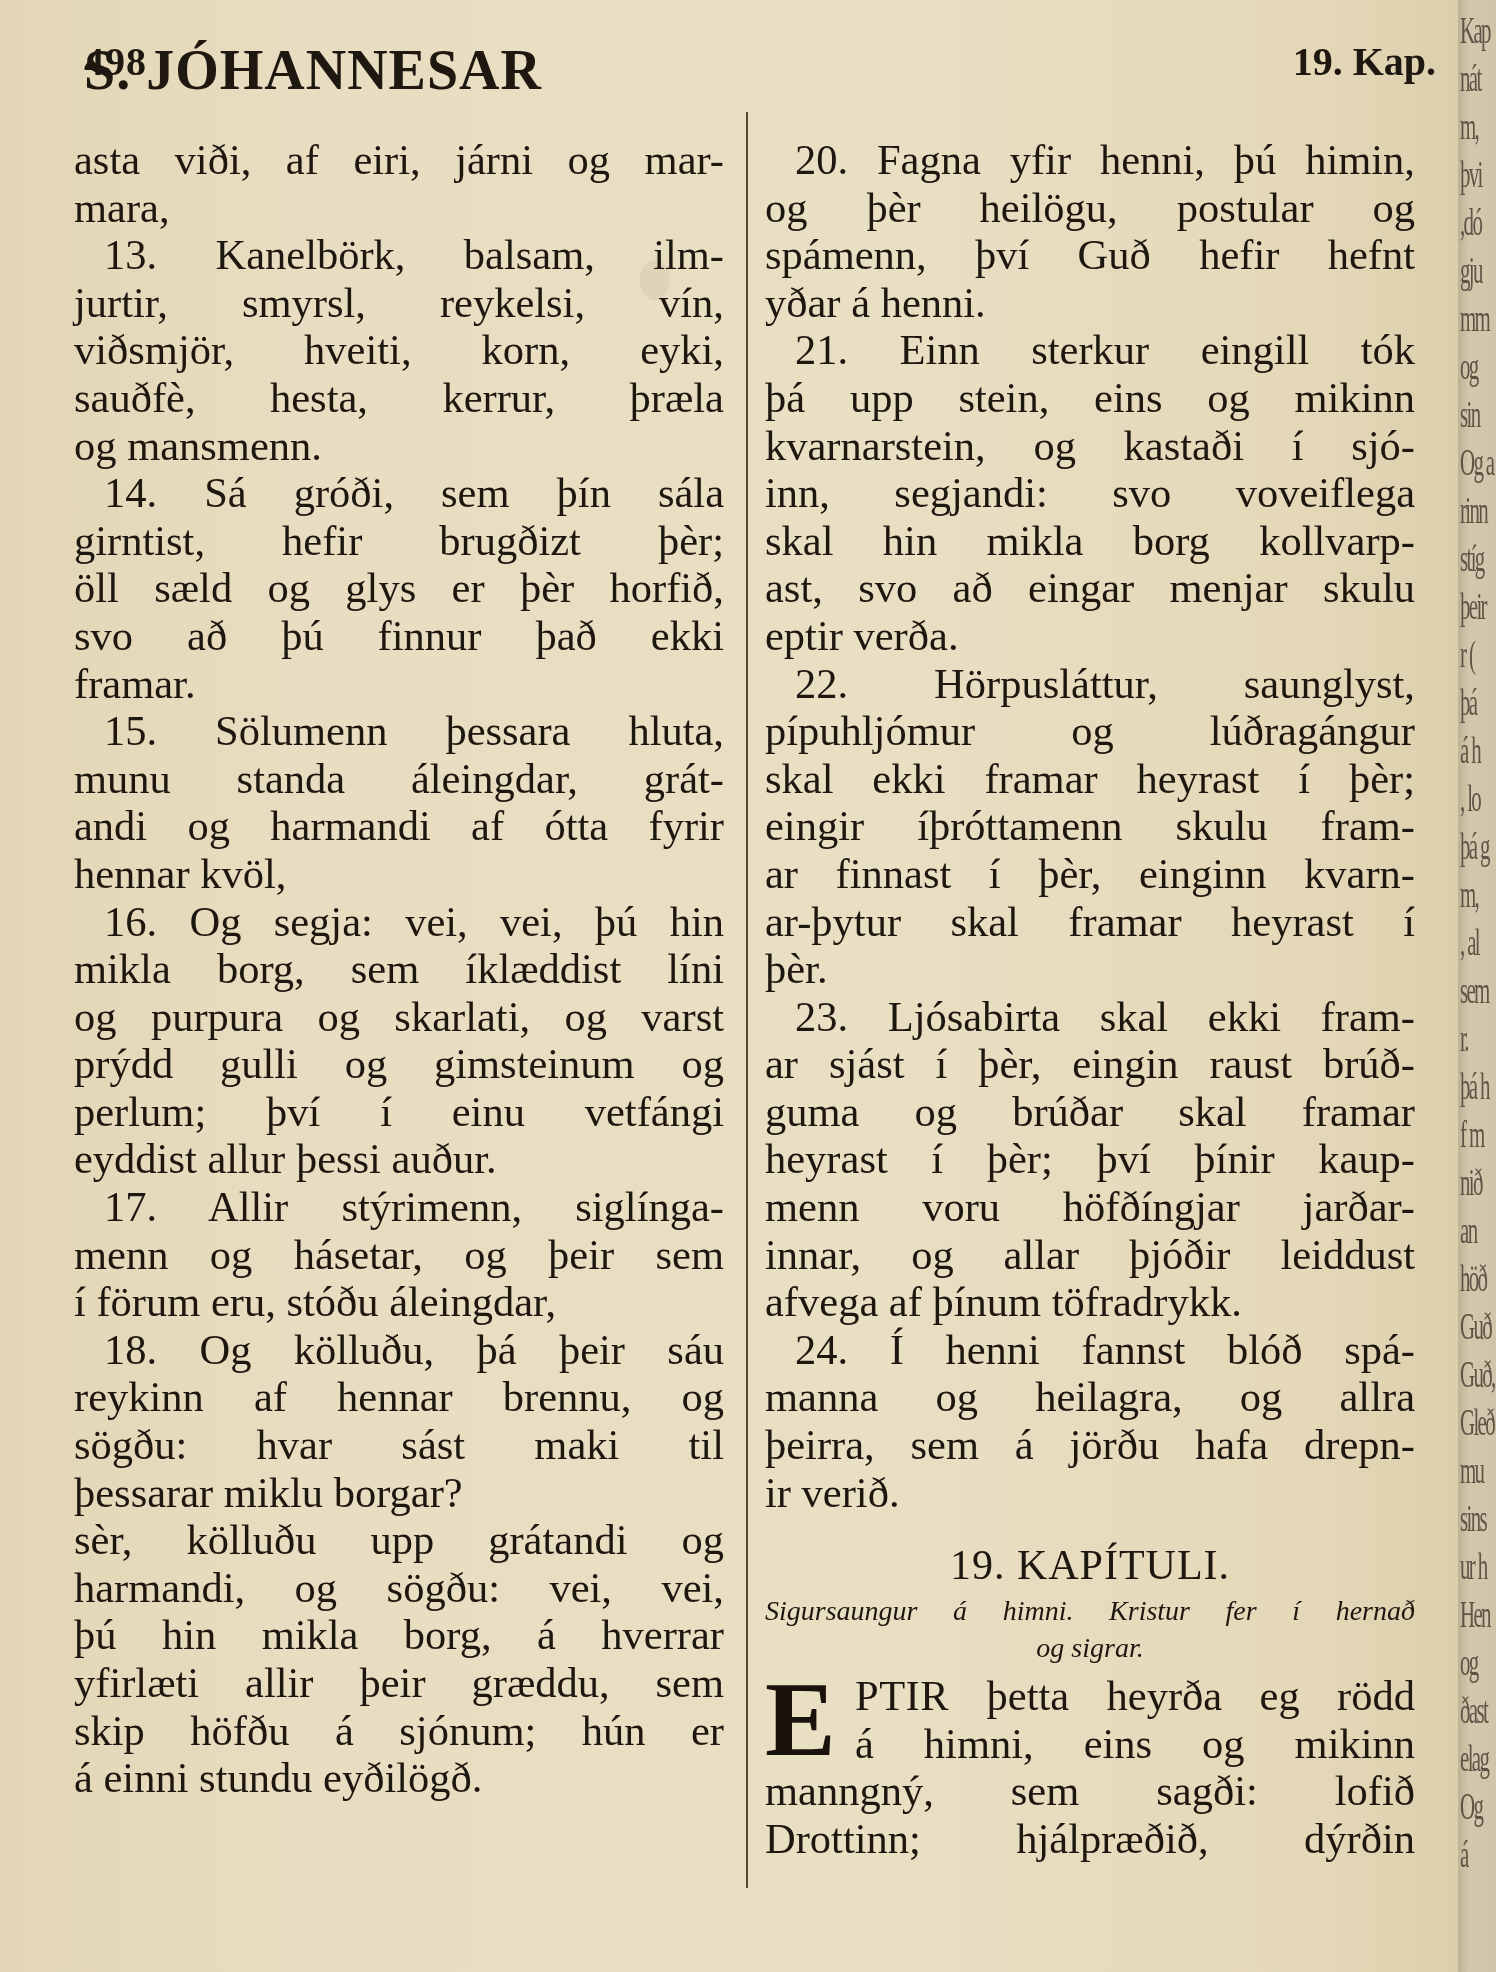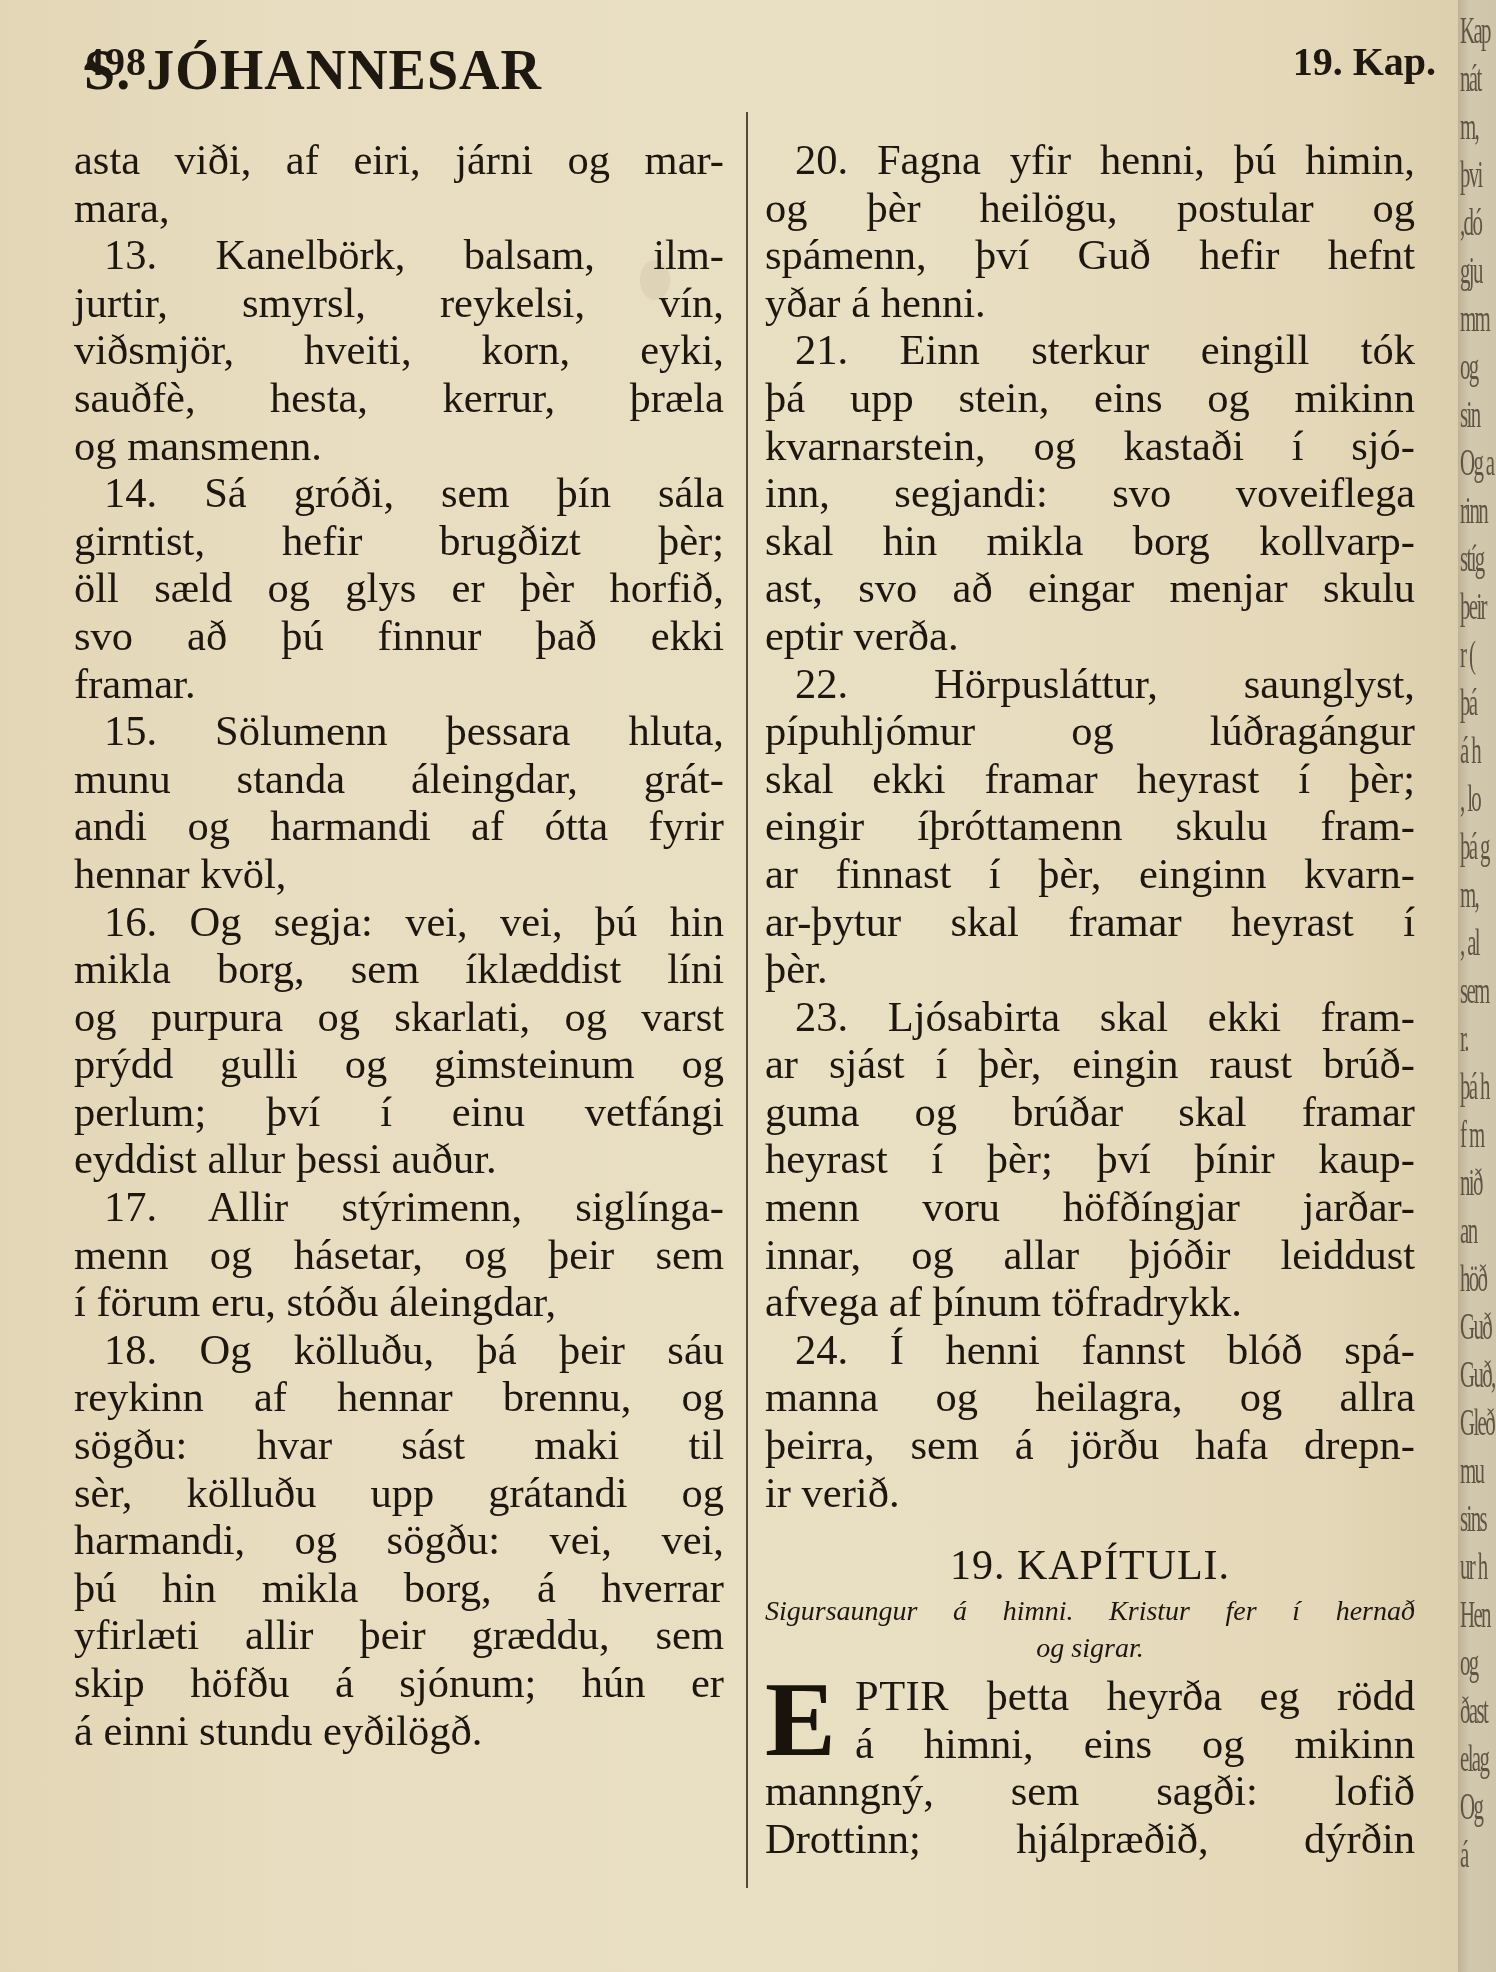--- a/index.html
+++ b/index.html
@@ -213,20 +213,21 @@
       <span class="line">og purpura og skarlati, og varst</span>
       <span class="line">prýdd gulli og gimsteinum og</span>
       <span class="line">perlum; því í einu vetfángi</span>
       <span class="line last">eyddist allur þessi auður.</span>
       <span class="line indent">17. Allir stýrimenn, siglínga-</span>
       <span class="line">menn og hásetar, og þeir sem</span>
       <span class="line last">í förum eru, stóðu áleingdar,</span>
       <span class="line indent">18. Og kölluðu, þá þeir sáu</span>
       <span class="line">reykinn af hennar brennu, og</span>
       <span class="line">sögðu: hvar sást maki til</span>
+      <span class="line last">þessarar miklu borgar?</span>
       <span class="line">sèr, kölluðu upp grátandi og</span>
       <span class="line">harmandi, og sögðu: vei, vei,</span>
       <span class="line">þú hin mikla borg, á hverrar</span>
       <span class="line">yfirlæti allir þeir græddu, sem</span>
       <span class="line">skip höfðu á sjónum; hún er</span>
       <span class="line last">á einni stundu eyðilögð.</span>
     </div>
 
   <div class="column col-right">
     <div id="col-right-lines">

